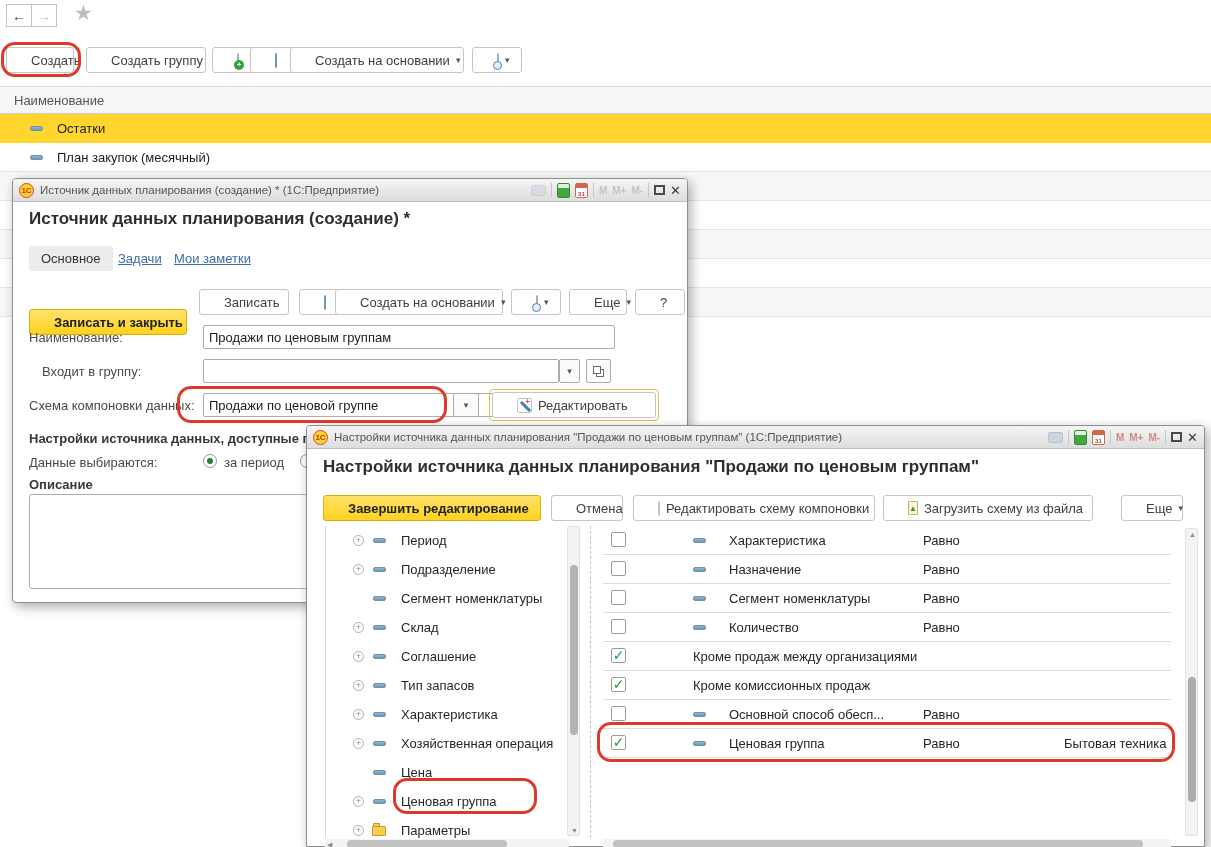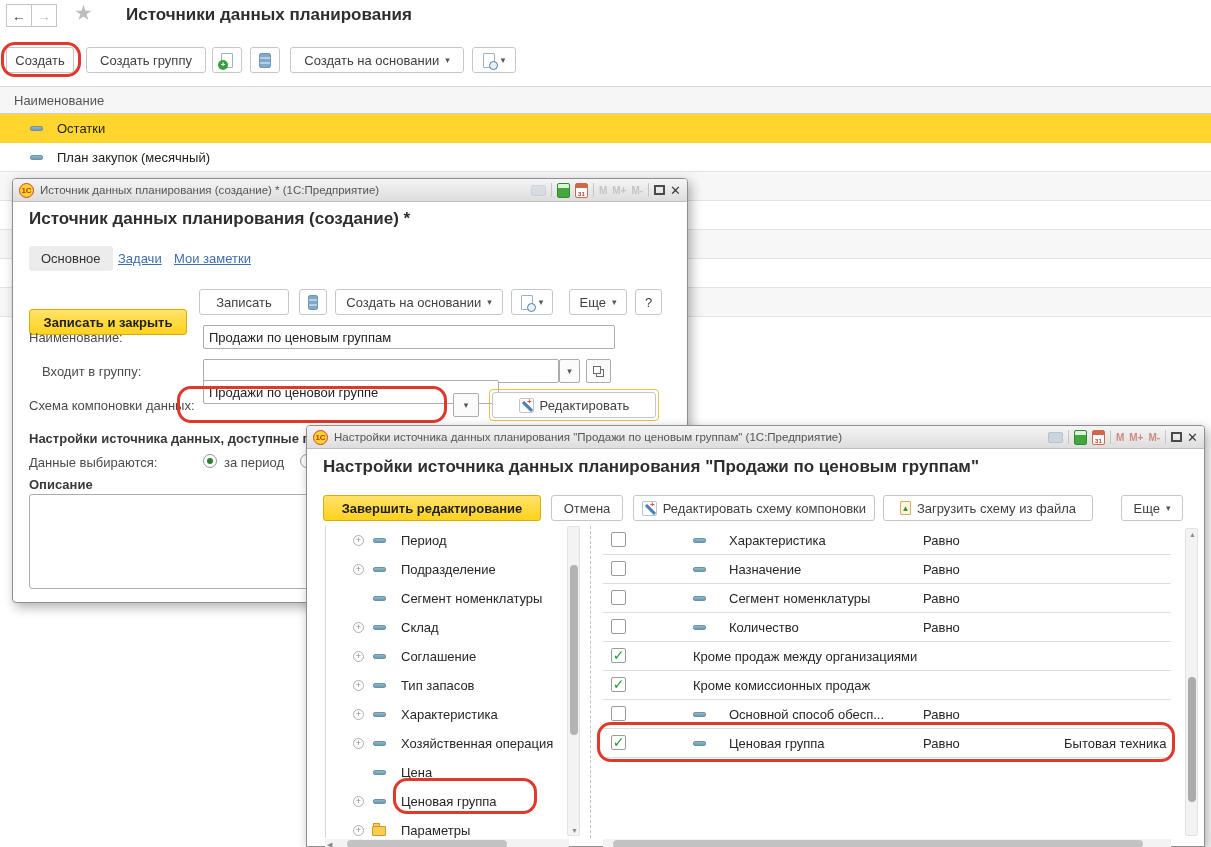--- a/index.html
+++ b/index.html
@@ -5,22 +5,22 @@
   * { margin:0; padding:0; box-sizing:border-box; }
   html,body { background:#fff; }
   .screen {
     position:relative; width:1211px; height:847px; overflow:hidden;
     font-family:"Liberation Sans","DejaVu Sans",sans-serif; font-size:13px; color:#333; background:#fff;
   }
 
   
   .btn {
     position:absolute; height:26px; background:#fff; border:1px solid #C6C6C6; border-radius:3px;
-    display:flex; align-items:center; justify-content:center; gap:6px; color:#404040; font-size:13px;
-    padding:0 8px; white-space:nowrap;
+    display:flex; align-items:center; gap:6px; color:#404040; font-size:13px;
+    padding:0 24px; white-space:nowrap;
   }
   .btn-yellow { background:linear-gradient(#FFE26A,#FFD21E); border-color:#D9AF07; font-weight:bold; color:#1F1F1F; }
   .caret { font-size:9px; color:#555; line-height:1; }
   .input {
     position:absolute; height:24px; border:1px solid #ABABAB; border-radius:2px; background:#fff;
     font-family:inherit; font-size:13px; color:#222; padding:0 5px; outline:none;
   }
   .ddbox {
     position:absolute; height:24px; border:1px solid #ABABAB; border-radius:2px; background:#FBFBFB;
     display:flex; align-items:center; justify-content:center;
@@ -137,21 +137,20 @@
 
 <div class="screen">
 
   <div class="navbtn" style="left:6px;">
     <span style="color:#3E3E3E;">←</span>
   </div>
   <div class="navbtn" style="left:31px;">
     <span style="color:#C0C0C0;">→</span>
   </div>
   <div class="star">★</div>
-  <div class="main-title">Источники данных планирования</div>
 
   <div class="btn" style="left:6px;top:47px;width:68px;">
     <span>Создать</span>
   </div>
   <div class="btn" style="left:86px;top:47px;width:120px;">
     <span>Создать группу</span>
   </div>
   <div class="btn" style="left:212px;top:47px;width:30px;">
     <span class="doc-ic">
         <span class="plus-badge">+</span>
@@ -254,21 +253,21 @@
       <span class="caret">▾</span>
     </div>
     <div class="ddbox" style="left:573px;top:180px;width:25px;">
       <span class="open-ic">
           <span class="sq1"></span>
           <span class="sq2"></span>
         </span>
     </div>
 
     <div class="label" style="left:16px;top:219px;">Схема компоновки данных:</div>
-    <input class="input" style="left: 190px; top: 201px; width: 296px;" value="Продажи по ценовой группе">
+    <input class="input" style="left: 190px; top: 214px; width: 296px;" value="Продажи по ценовой группе">
     <div class="ddbox" style="left:440px;top:214px;width:26px;">
       <span class="caret">▾</span>
     </div>
     <div class="focus-ring" style="left:476px;top:210px;width:170px;height:32px;"></div>
     <div class="btn" style="left:479px;top:213px;width:164px;">
       <span class="wand-ic">
         <span class="wand"></span>
           <span class="sparkle">+</span>
       </span>
       <span>Редактировать</span>

